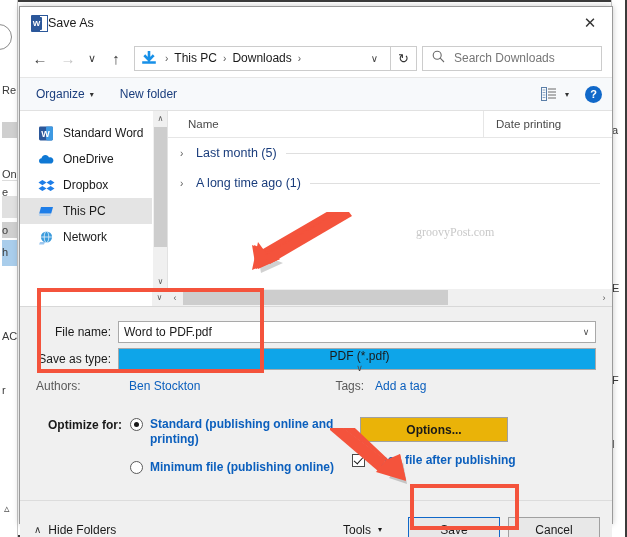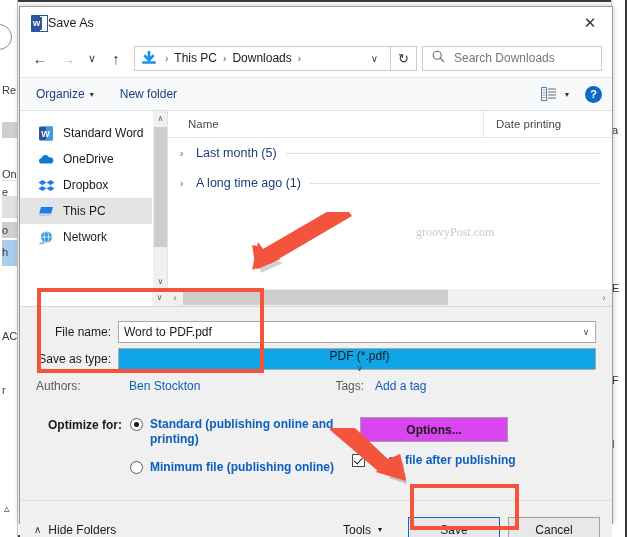--- a/index.html
+++ b/index.html
@@ -424,21 +424,21 @@
   .radio-text {
     font-size: 12px; color: #0b5fbd; line-height: 15px;
   }
   .opt-right {
     flex: 1;
     padding-left: 10px;
   }
   .options-btn {
     width: 148px; height: 25px;
     border: 1px solid #a0a0a0;
-    background: #d946ef;
+    background: #eab308;
     font-size: 12px; color: #1a1a1a;
     display: flex; align-items: center; justify-content: center;
     margin-left: 14px;
   }
   .check-line {
     display: flex; align-items: center;
     margin-top: 11px; margin-left: 6px;
   }
   .checkbox {
     width: 13px; height: 13px;

